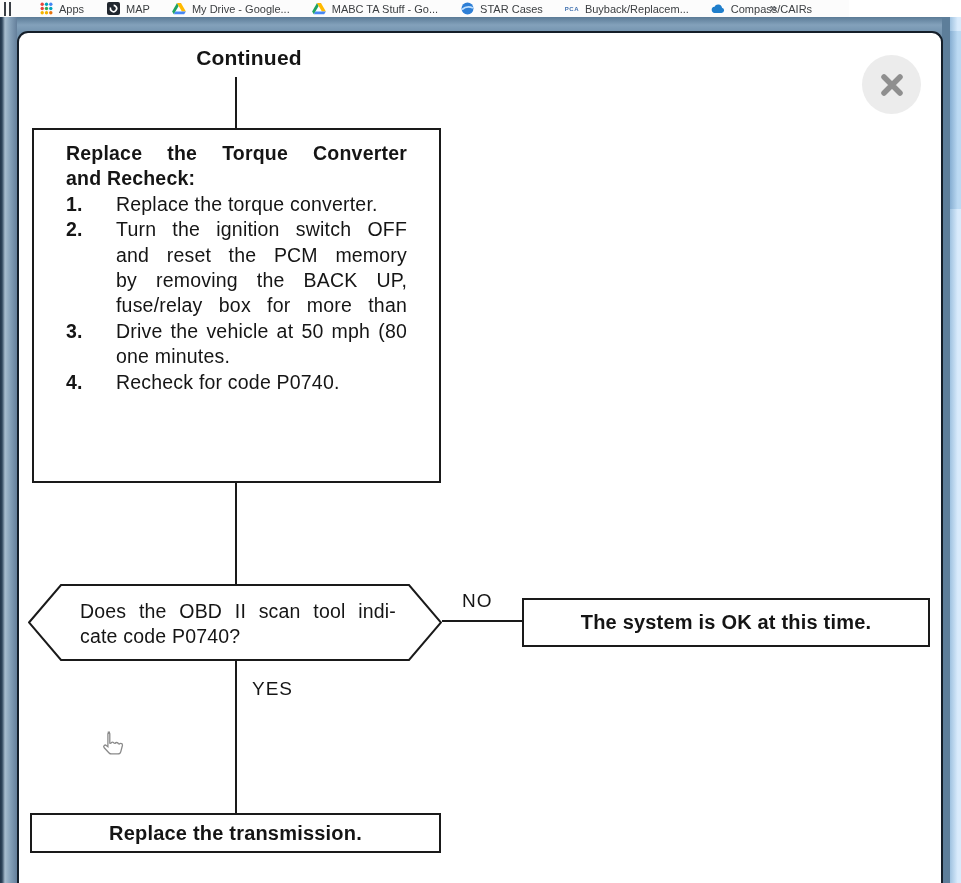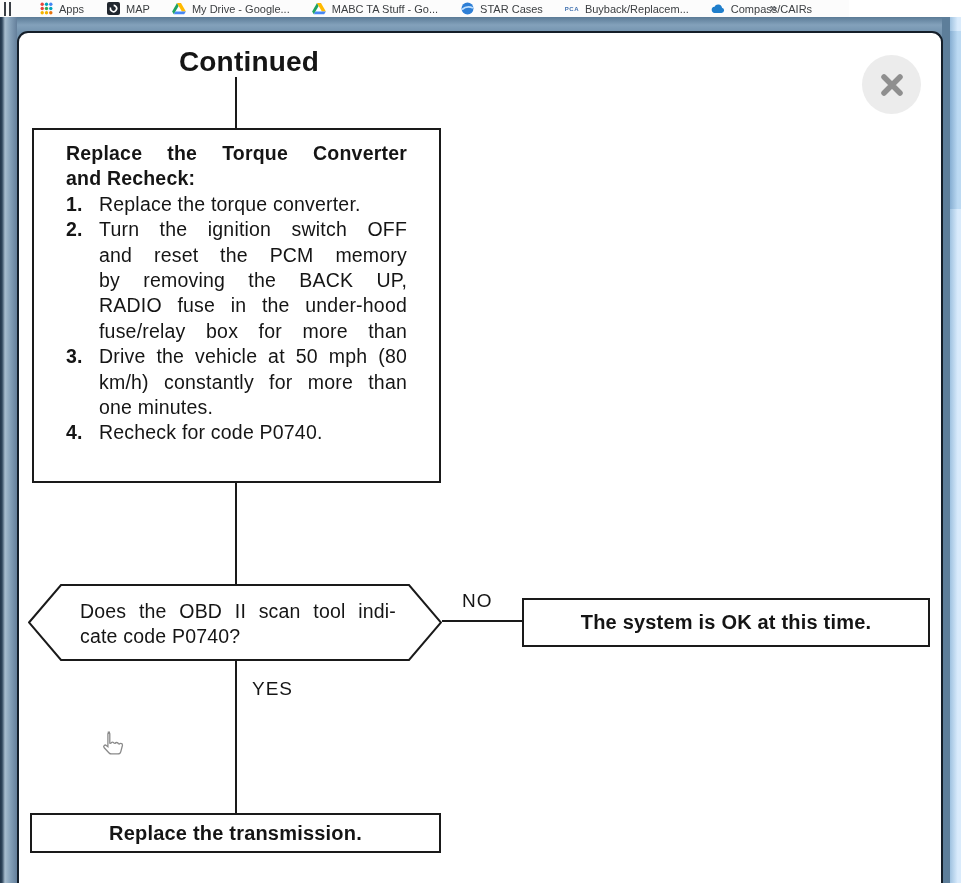--- a/index.html
+++ b/index.html
@@ -26,35 +26,35 @@
   .scroll-thumb{position:absolute;left:0;top:14px;width:11px;height:178px;
     background:linear-gradient(90deg,#86aed2,#bcdaf3 70%);}
 
   
   .panel{position:absolute;left:17px;top:31px;width:926px;height:856px;box-sizing:border-box;
     background:#fff;border:2px solid #141e29;border-bottom:none;border-radius:11px 11px 0 0;z-index:4;
     color:#151515;}
   .panel *{box-sizing:border-box;}
 
   .continued{position:absolute;left:130px;top:13px;width:200px;text-align:center;
-    font-size:28px;font-weight:bold;letter-spacing:.2px;}
+    font-size:21px;font-weight:bold;letter-spacing:.2px;}
   .vline{position:absolute;width:2px;background:#1a1a1a;}
   .v1{left:216px;top:44px;height:52px;}
   .v2{left:216px;top:450px;height:103px;}
   .v3{left:216px;top:628px;height:153px;}
   .hline-no{position:absolute;left:423px;top:587px;width:81px;height:2px;background:#1a1a1a;}
 
   .pbox{position:absolute;left:13px;top:95px;width:409px;height:355px;border:2px solid #1a1a1a;
     padding:11px 32px 4px 32px;font-size:19.5px;line-height:25.4px;letter-spacing:.2px;}
   .jline{text-align:justify;text-align-last:justify;}
   .jline.last{text-align-last:left;}
   .heading-line{font-weight:bold;}
   .step-row{display:flex;}
   .step-num{width:33px;flex:0 0 33px;font-weight:bold;}
-  .step-text{flex:1;}
+  .step-text{flex:1;margin-left:17px;}
 
   .hex-svg{position:absolute;left:9px;top:551px;}
   .hex-text{position:absolute;left:61px;top:566px;width:316px;font-size:19.5px;line-height:25.4px;letter-spacing:.2px;}
 
   .no-label{position:absolute;left:443px;top:557px;font-size:19px;letter-spacing:1px;}
   .yes-label{position:absolute;left:233px;top:645px;font-size:19px;letter-spacing:1px;}
 
   .okbox{position:absolute;left:503px;top:565px;width:408px;height:49px;border:2px solid #1a1a1a;
     display:flex;align-items:center;justify-content:center;font-size:20px;font-weight:bold;letter-spacing:.2px;}
   .rbox{position:absolute;left:11px;top:780px;width:411px;height:40px;border:2px solid #1a1a1a;
@@ -174,29 +174,27 @@
             <div class="step-text">
               <div class="jline last">Replace the torque converter.</div>
             </div>
           </div>
           <div class="step-row">
             <span class="step-num">2.</span>
             <div class="step-text">
               <div class="jline">Turn the ignition switch OFF</div>
               <div class="jline">and reset the PCM memory</div>
               <div class="jline">by removing the BACK UP,</div>
-              <div class="jline">RADIO fuse in the under-hood</div>
               <div class="jline">fuse/relay box for more than</div>
             </div>
           </div>
           <div class="step-row">
             <span class="step-num">3.</span>
             <div class="step-text">
               <div class="jline">Drive the vehicle at 50 mph (80</div>
-              <div class="jline">km/h) constantly for more than</div>
               <div class="jline last">one minutes.</div>
             </div>
           </div>
           <div class="step-row">
             <span class="step-num">4.</span>
             <div class="step-text">
               <div class="jline last">Recheck for code P0740.</div>
             </div>
           </div>
         </div>

